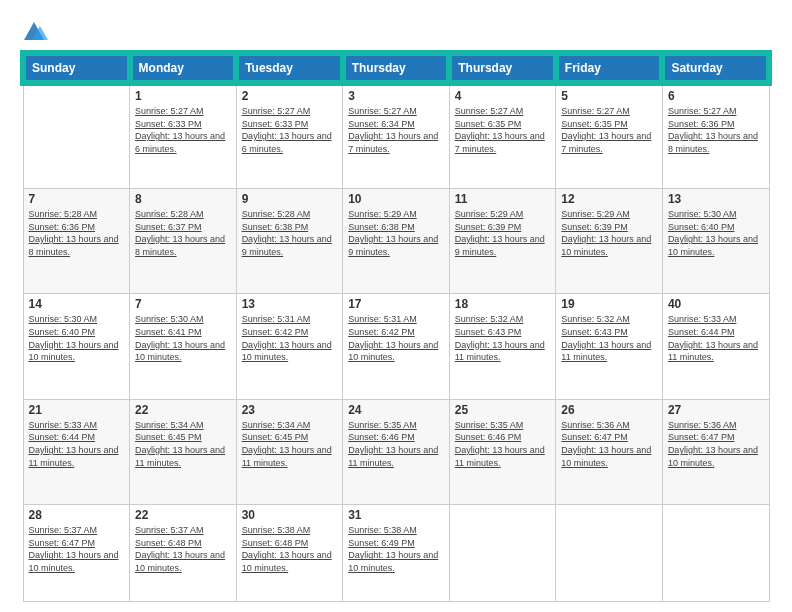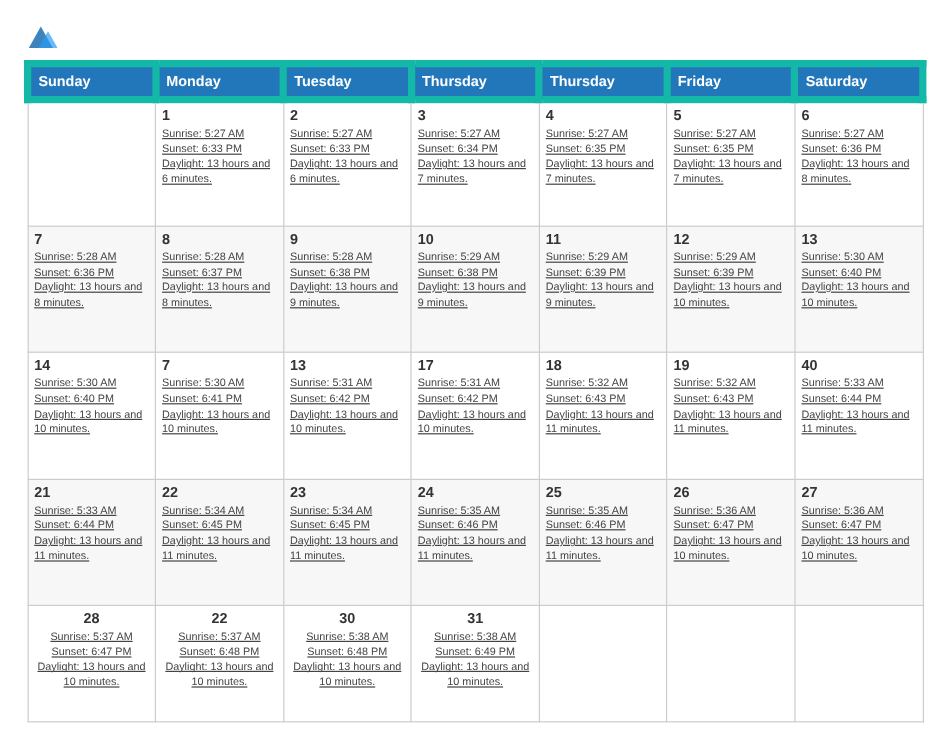--- a/index.html
+++ b/index.html
@@ -93,21 +93,20 @@
       text-decoration: underline;
     }
     .empty-cell {
       background: #fff !important;
     }
     .calendar tbody tr td {
       height: 80px;
     }
     .calendar tbody tr:last-child td {
       height: 70px;
-      text-align: center;
     }
   </style>
 </head>
 <body>
 
 <div class="page">
   <div class="header">
     <div class="logo">
       <svg class="logo-icon" viewBox="0 0 28 28">
         <polygon points="14,4 24,22 4,22" fill="#1a6faf" opacity="0.85"></polygon>

